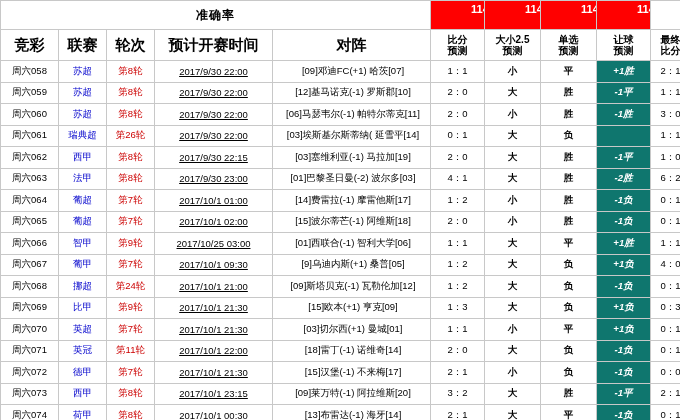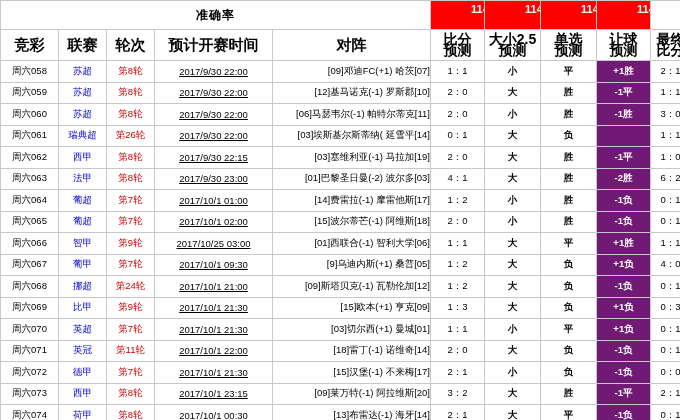--- a/index.html
+++ b/index.html
@@ -19,29 +19,29 @@
   .c8{width:54px}.c9{width:40px}
 
   
   .toprow td{height:28px;border-color:#c8c8c8;}
   .title-acc{font-size:12px;font-weight:bold;letter-spacing:1px;}
   .hitbox{background:#ff0000;color:#ffffff;font-weight:bold;font-size:11px;line-height:12px;padding-left:40px;}
   .hitbox .n{display:block;}
   .hitbox .m{display:block;margin-left:36px;}
 
   .hdrow td{height:30px;font-weight:bold;font-size:15px;}
-  .hdrow .small{font-size:14px;line-height:11px;font-weight:bold;}
+  .hdrow .small{font-size:10px;line-height:11px;font-weight:bold;}
 
   .datarow td{height:20.5px;font-size:9.5px;}
   .league{color:#0000cc;}
   .round{color:#cc0000;}
   .time{font-size:9px;text-decoration:underline;}
-  .match{text-align:right;padding-left:3px;font-size:9px;}
+  .match{text-align:center;padding-left:3px;font-size:9px;}
   .score{font-size:9.5px;}
-  .red-cell{background:#701a75;color:#ffffff;font-weight:bold;}
+  .red-cell{background:#0f766e;color:#ffffff;font-weight:bold;font-style:italic;}
   .big{font-weight:bold;}
 </style>
 </head>
 <body>
 
 <div class="sheet">
 <table>
   <colgroup>
     <col class="c0">
         <col class="c1">

